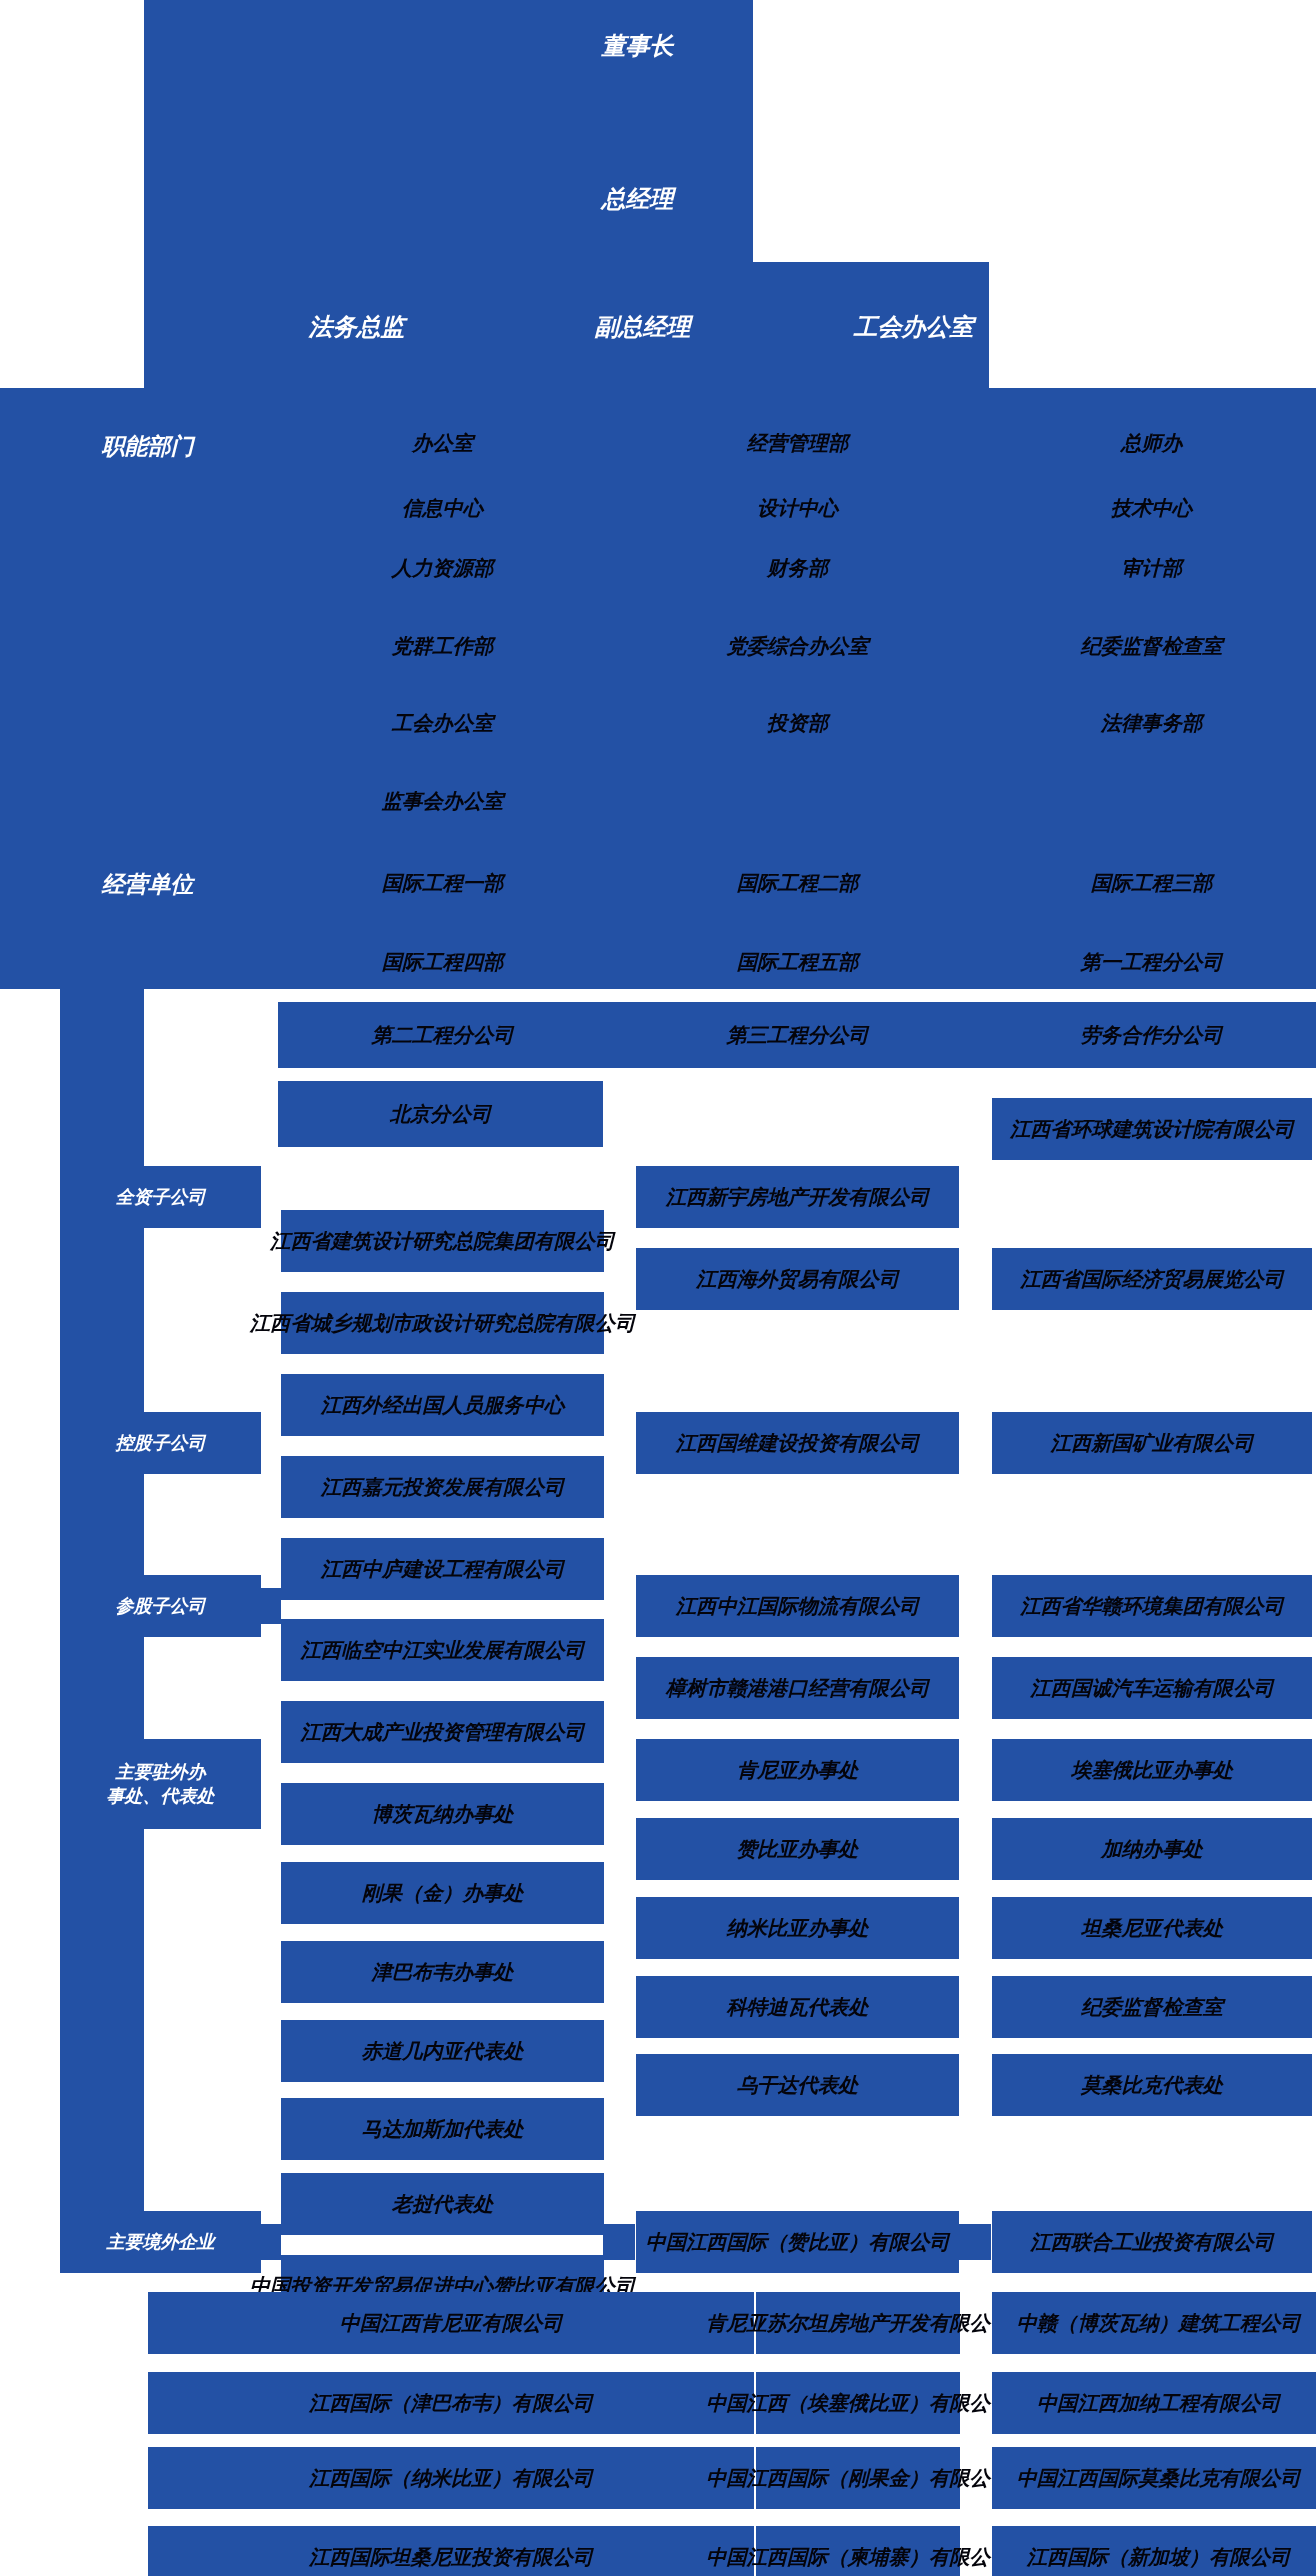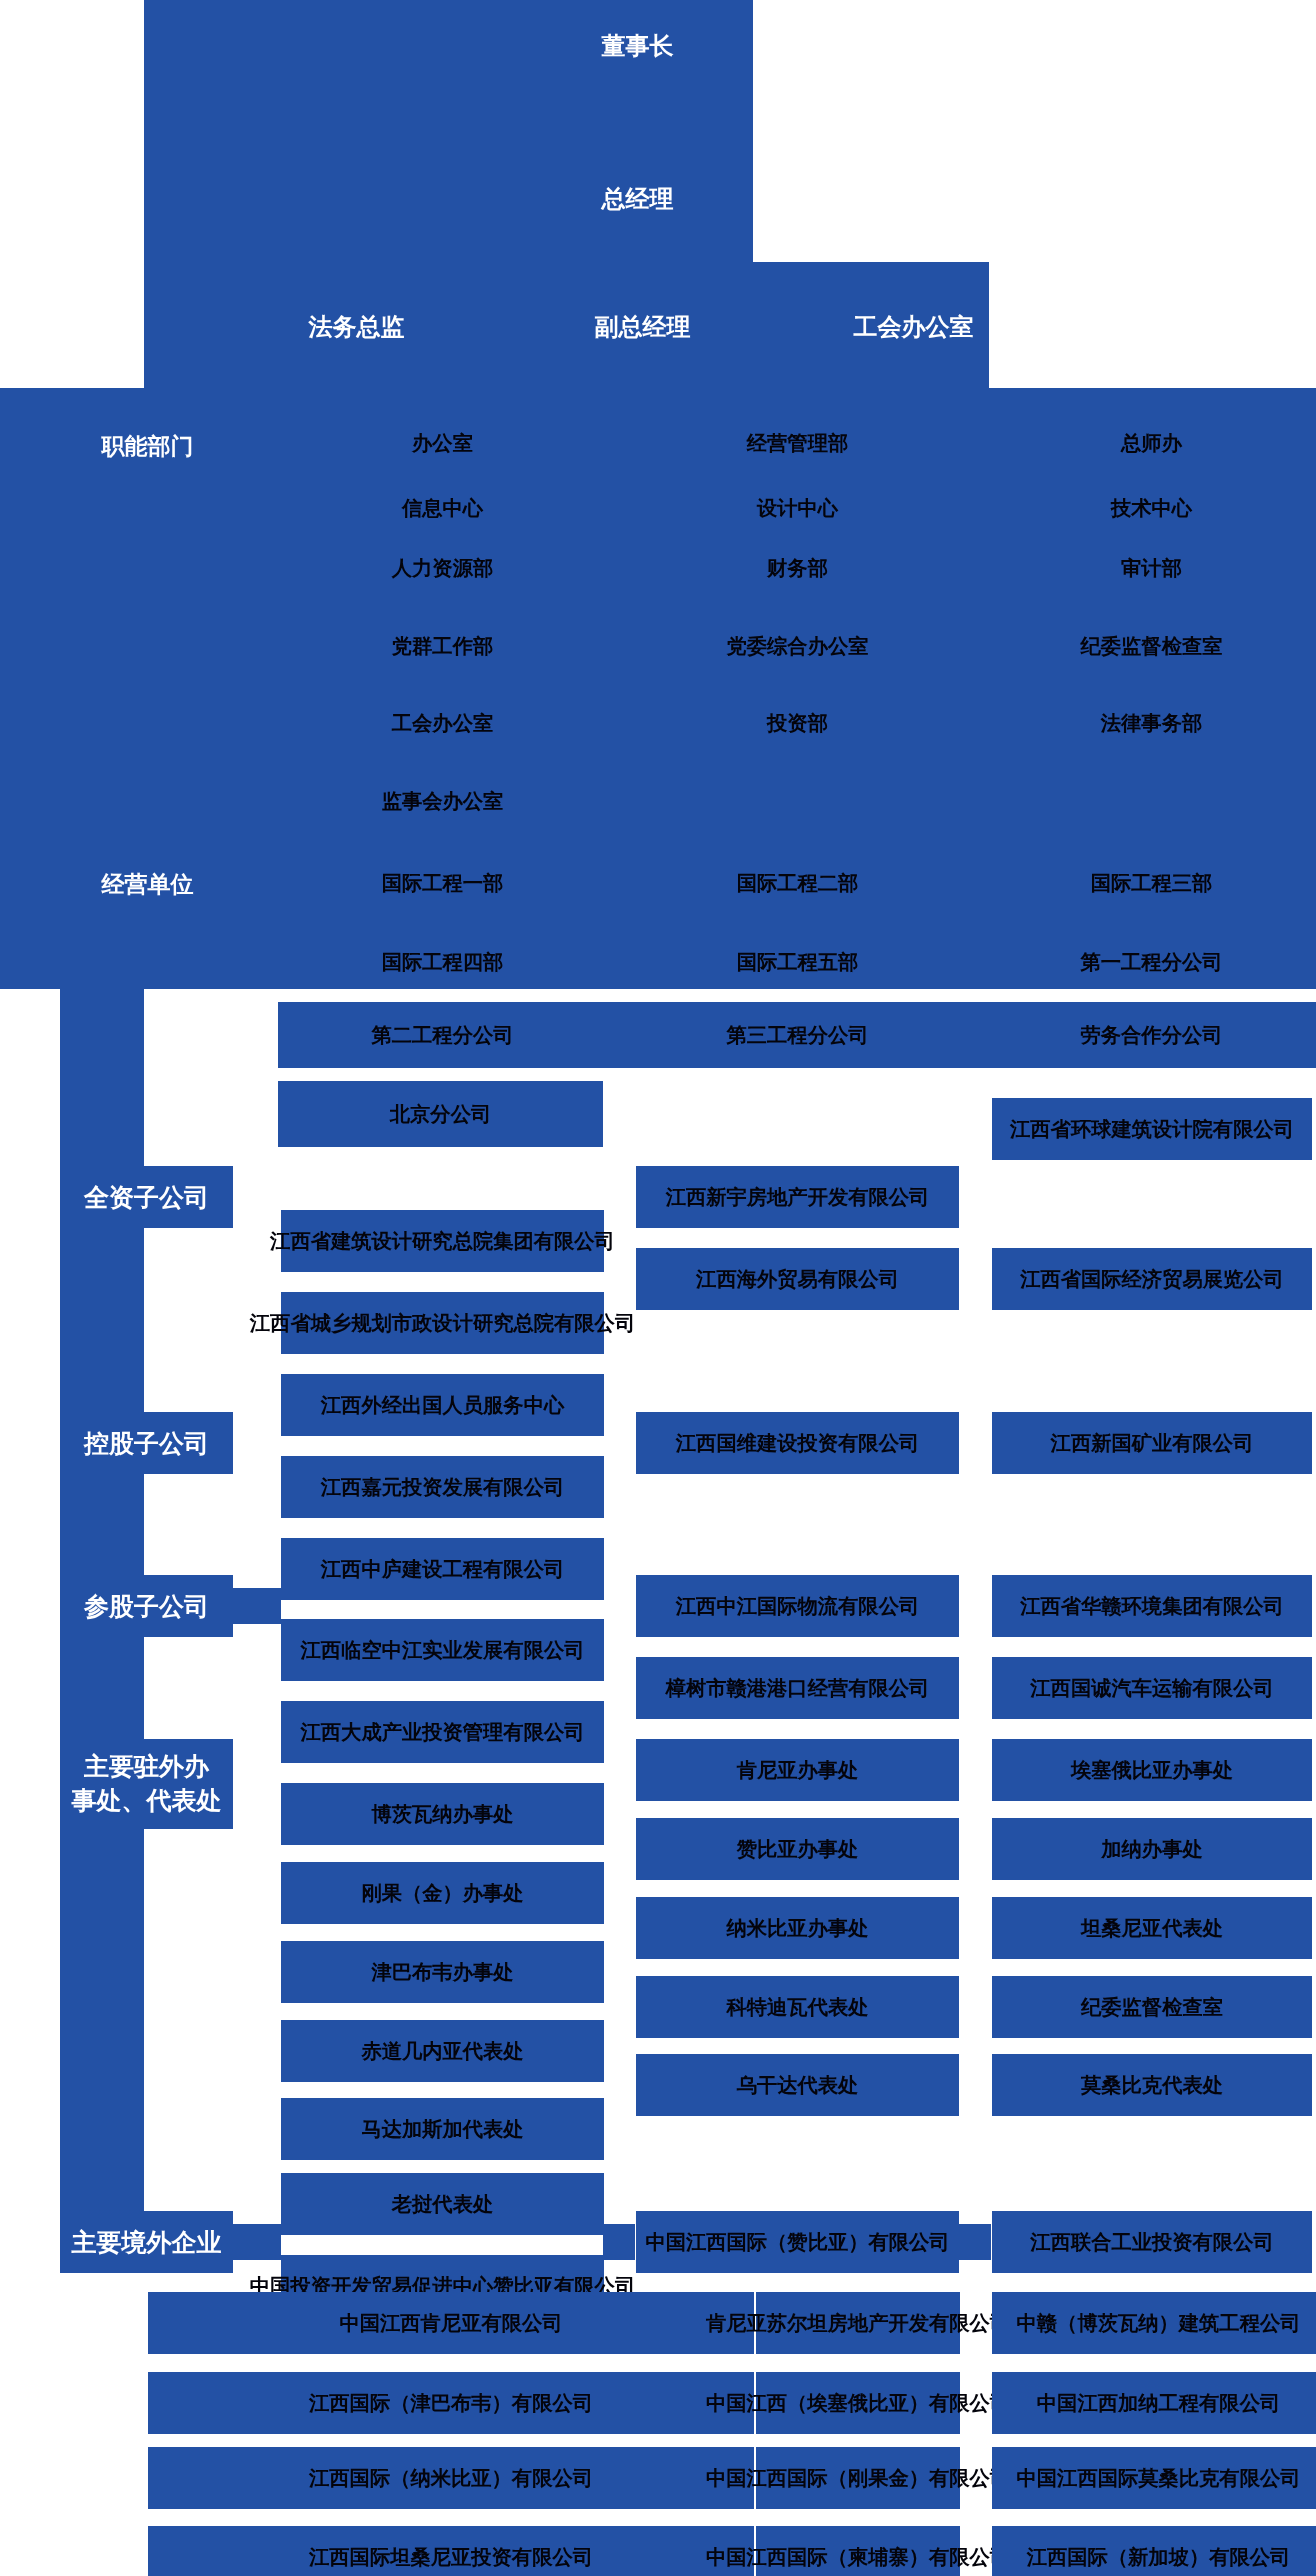--- a/index.html
+++ b/index.html
@@ -1,26 +1,26 @@
 <!DOCTYPE html>
 <html style="font-size:9.6px"><head>
 <meta charset="utf-8">
 <style>
   * { margin:0; padding:0; box-sizing:border-box; }
   html,body { background:#ffffff; }
   body { font-family:"DejaVu Sans","Liberation Sans",sans-serif; }
-  #canvas { position:relative; width:1317px; height:2576px; background:#fff; overflow:hidden; }
+  #canvas { position:relative; width:1317px; height:2576px; background:#fff; overflow:hidden;font-style:italic; }
   .rect { position:absolute; background:#2351a5; }
   .cell { position:absolute; display:flex; align-items:center; justify-content:center;
           white-space:nowrap; font-weight:700; }
   .box  { background:#2351a5; color:#04040b; font-size:20.3px; height:62px; }
   .txt  { color:#04040b; font-size:20.3px; height:38px; }
   .wlab { color:#ffffff; font-size:23px; height:38px; }
   .tt   { font-size:24px; }
-  .lab  { left:60px; width:173px; background:#2351a5; color:#ffffff; font-size:25px; height:62px; }
+  .lab  { left:60px; width:201px; background:#2351a5; color:#ffffff; font-size:18px; height:62px; }
   .lab2 { height:90px; flex-direction:column; line-height:1.35; }
   
   .c1 { left:281px;  width:323px;margin-top:44px; }
   .c2 { left:636px; width:323px; }
   .c3 { left:992px; width:320px; }
   
   .t1 { left:287px;  width:311px; }
   .t2 { left:642px; width:311px; }
   .t3 { left:996px; width:311px; }
   

